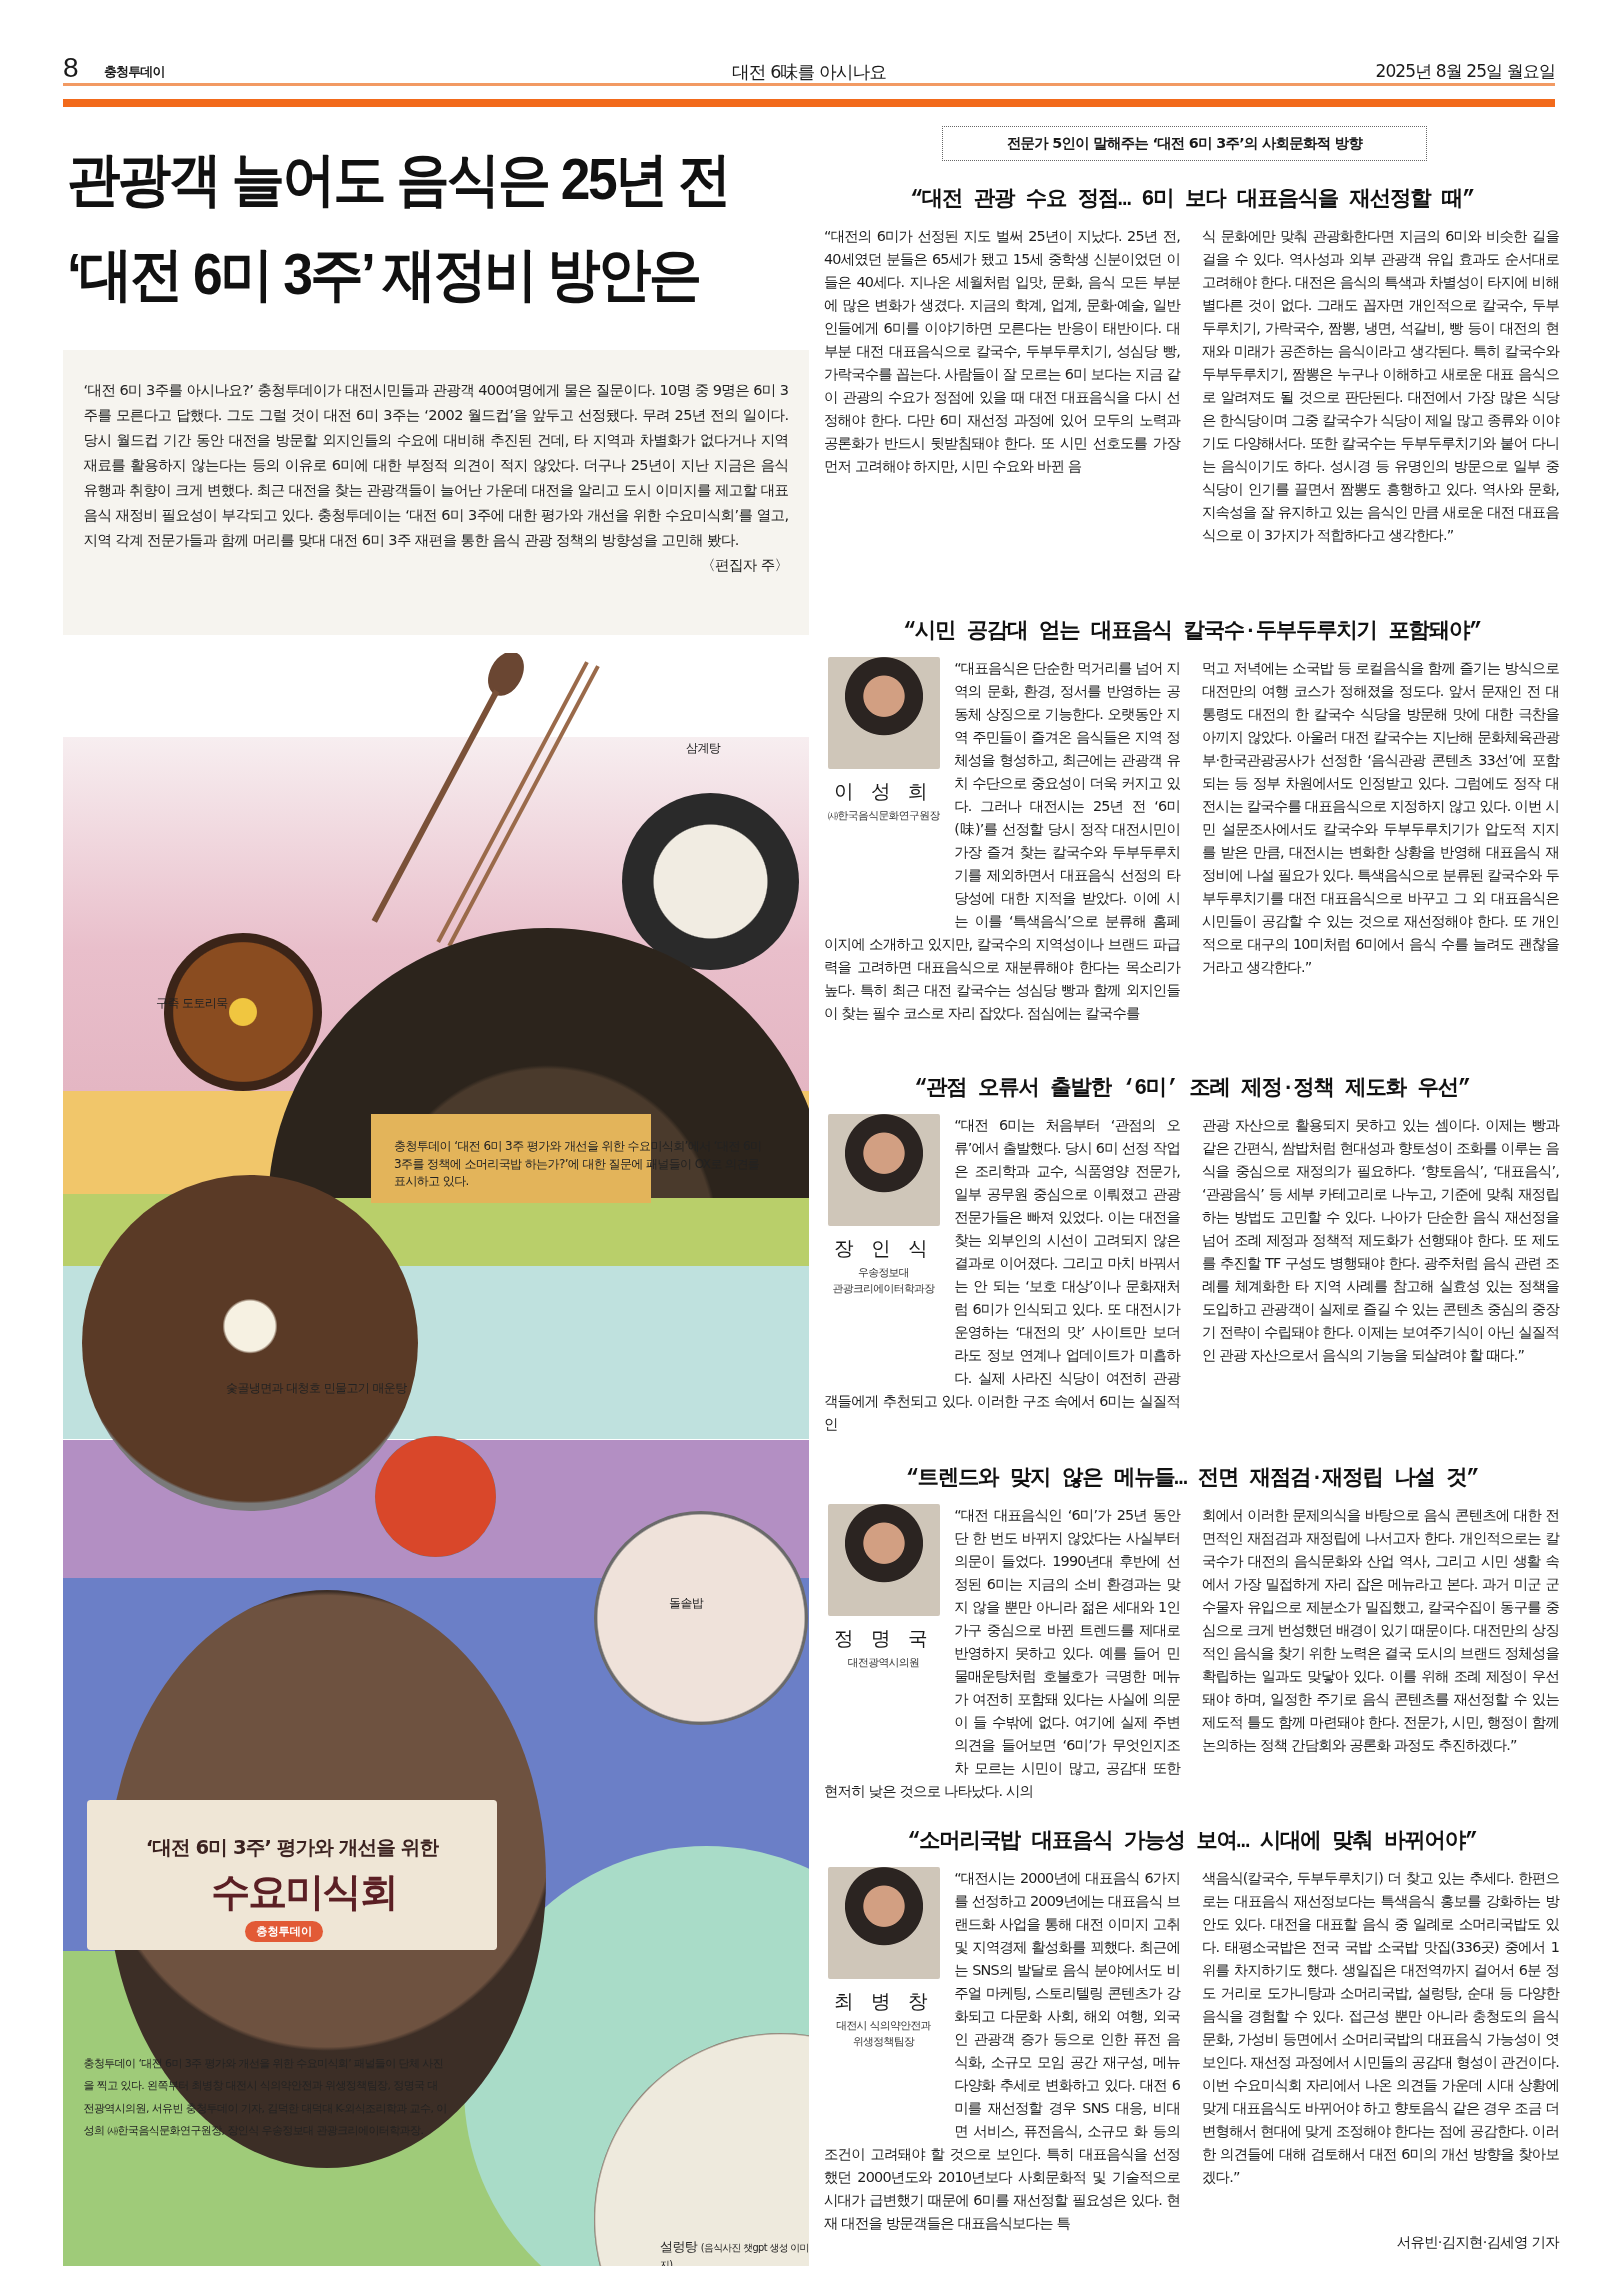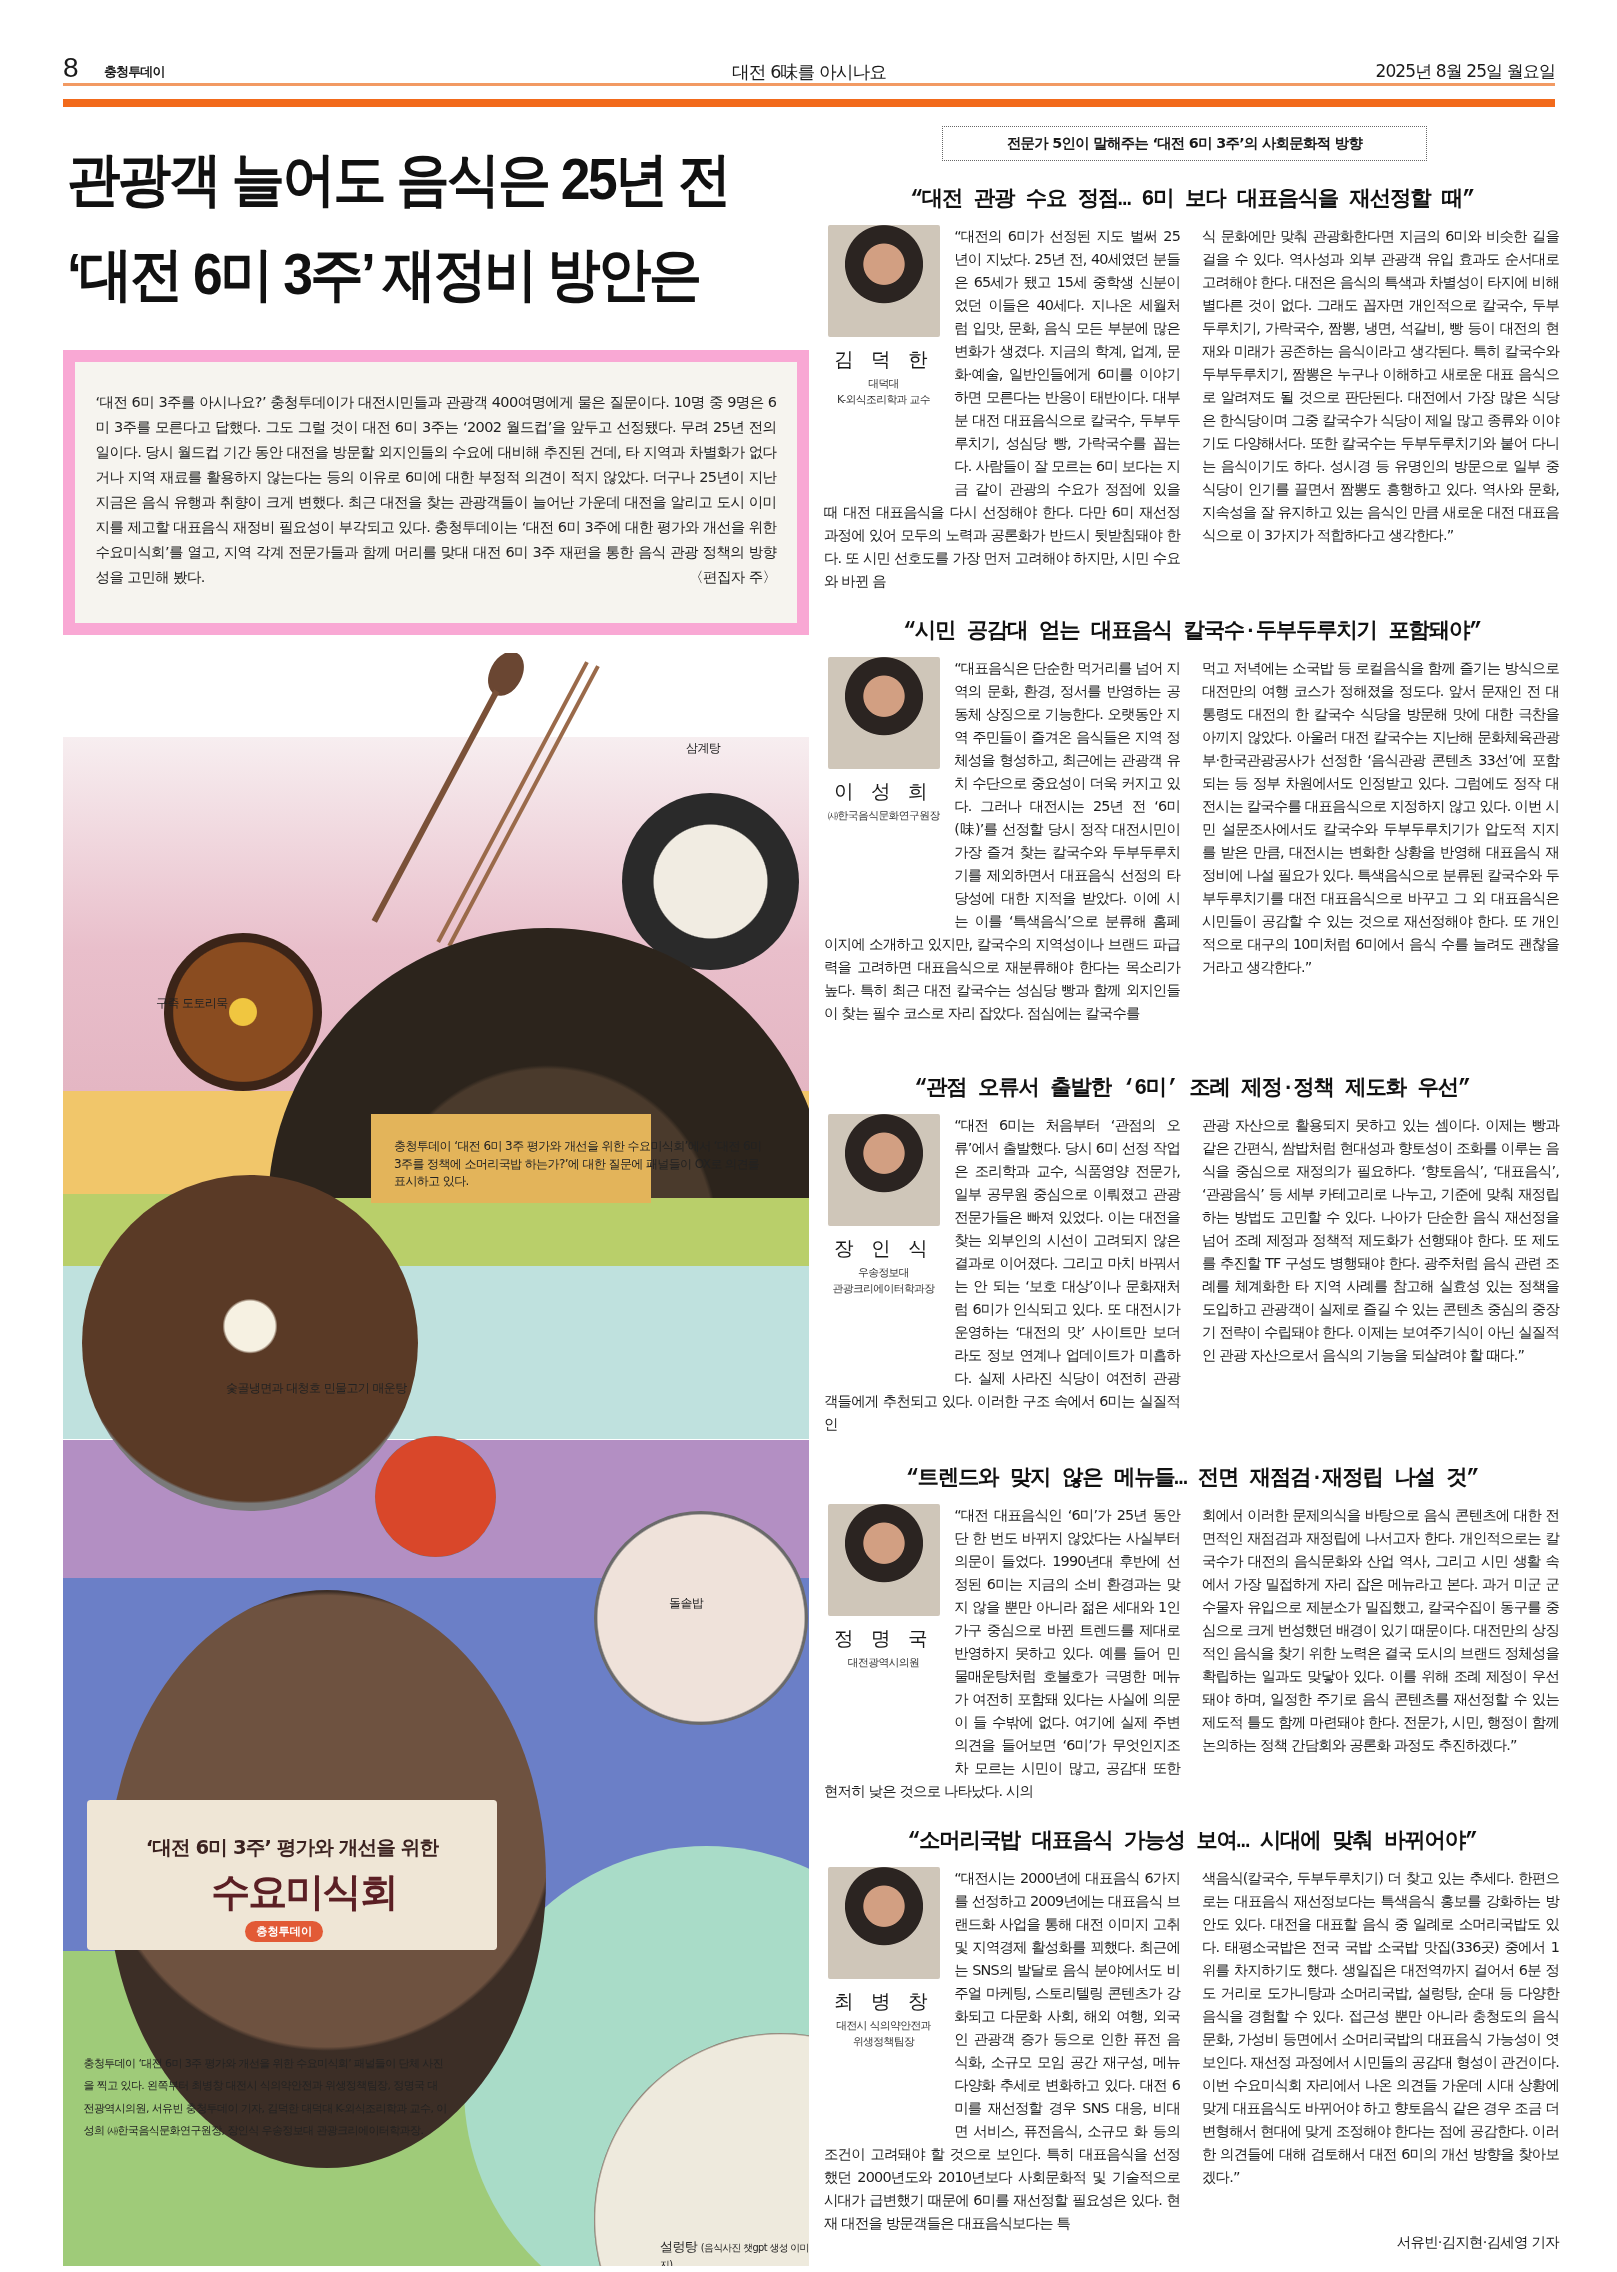--- a/index.html
+++ b/index.html
@@ -12,21 +12,21 @@
   .paper-name { position: absolute; left: 41px; top: 6.5px; font-size: 13px; font-weight: bold; letter-spacing: -0.9px; }
   .section-name { position: absolute; left: 0; right: 0; top: 3.7px; text-align: center; font-size: 17.7px; letter-spacing: -0.9px; }
   .issue-date { position: absolute; right: 0; top: 3.7px; font-size: 17px; letter-spacing: -0.9px; }
   .rule-thin { position: absolute; left: 63px; top: 83px; width: 1492px; height: 2.8px; background: #f29a63; }
   .rule-thick { position: absolute; left: 63px; top: 99px; width: 1492px; height: 8.4px; background: #f26a1b; }
 
   
   .headline { position: absolute; left: 67px; top: 131px; width: 746px; font-family: "Liberation Sans", sans-serif; font-weight: bold; font-size: 58px; line-height: 95px; letter-spacing: -2.8px; color: #111; transform: scaleX(0.92); transform-origin: left top; }
 
   
-  .lead-box { position: absolute; left: 63px; top: 350px; width: 746px; height: 285px; background: #f9a8d4; padding: 12px; }
+  .lead-box { position: absolute; left: 63px; top: 350px; width: 746px; height: 285px; background: #84cc16; padding: 0; }
   .lead-inner { width: 100%; height: 100%; background: #f6f4ef; padding: 28px 20.5px 0 20.5px; }
   .lead-text { font-size: 14.5px; line-height: 25px; letter-spacing: -0.6px; text-align: justify; color: #222; }
   .lead-sig { float: right; }
 
   
   .illus { position: absolute; left: 63px; top: 653px; width: 746px; height: 1613px; overflow: hidden; }
   .band { position: absolute; left: 0; width: 746px; }
   .band-pink { top: 84px; height: 354px; background: linear-gradient(180deg,#f7eef0 0%,#e9bfcb 60%,#e4b6c3 100%); }
   .band-yellow { top: 438px; height: 103px; background: #f1c66a; }
   .band-lime { top: 541px; height: 73px; background: #b9cf6a; }
@@ -158,26 +158,20 @@
     <span class="note">(음식사진 챗gpt 생성 이미지)</span>
   </div>
 </section>
 
 <div class="kicker">전문가 5인이 말해주는 ‘대전 6미 3주’의 사회문화적 방향</div>
 
 <article class="interview iv-1">
   <h2 class="iv-title">“대전 관광 수요 정점… 6미 보다 대표음식을 재선정할 때”</h2>
   <div class="iv-body">
     <div class="iv-col-left">
-      <div class="iv-profile">
-        <div class="iv-photo"></div>
-        <div class="iv-name">김 덕 한</div>
-        <div class="iv-role" style="white-space:pre-line">대덕대
-K-외식조리학과 교수</div>
-      </div>
       <p class="iv-text">“대전의 6미가 선정된 지도 벌써 25년이 지났다. 25년 전, 40세였던 분들은 65세가 됐고 15세 중학생 신분이었던 이들은 40세다. 지나온 세월처럼 입맛, 문화, 음식 모든 부분에 많은 변화가 생겼다. 지금의 학계, 업계, 문화·예술, 일반인들에게 6미를 이야기하면 모른다는 반응이 태반이다. 대부분 대전 대표음식으로 칼국수, 두부두루치기, 성심당 빵, 가락국수를 꼽는다. 사람들이 잘 모르는 6미 보다는 지금 같이 관광의 수요가 정점에 있을 때 대전 대표음식을 다시 선정해야 한다. 다만 6미 재선정 과정에 있어 모두의 노력과 공론화가 반드시 뒷받침돼야 한다. 또 시민 선호도를 가장 먼저 고려해야 하지만, 시민 수요와 바뀐 음</p>
     </div>
     <div class="iv-col-right">
       <p class="iv-text">식 문화에만 맞춰 관광화한다면 지금의 6미와 비슷한 길을 걸을 수 있다. 역사성과 외부 관광객 유입 효과도 순서대로 고려해야 한다. 대전은 음식의 특색과 차별성이 타지에 비해 별다른 것이 없다. 그래도 꼽자면 개인적으로 칼국수, 두부두루치기, 가락국수, 짬뽕, 냉면, 석갈비, 빵 등이 대전의 현재와 미래가 공존하는 음식이라고 생각된다. 특히 칼국수와 두부두루치기, 짬뽕은 누구나 이해하고 새로운 대표 음식으로 알려져도 될 것으로 판단된다. 대전에서 가장 많은 식당은 한식당이며 그중 칼국수가 식당이 제일 많고 종류와 이야기도 다양해서다. 또한 칼국수는 두부두루치기와 붙어 다니는 음식이기도 하다. 성시경 등 유명인의 방문으로 일부 중식당이 인기를 끌면서 짬뽕도 흥행하고 있다. 역사와 문화, 지속성을 잘 유지하고 있는 음식인 만큼 새로운 대전 대표음식으로 이 3가지가 적합하다고 생각한다.”</p>
     </div>
   </div>
 </article>
 
 <article class="interview iv-2">
   <h2 class="iv-title">“시민 공감대 얻는 대표음식 칼국수·두부두루치기 포함돼야”</h2>

